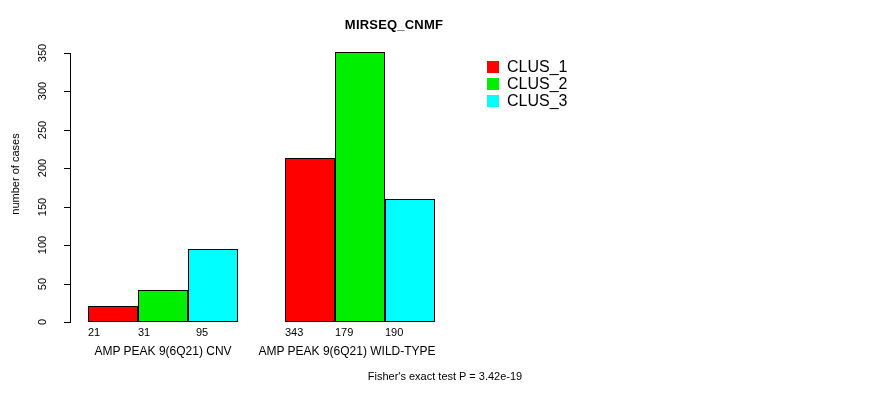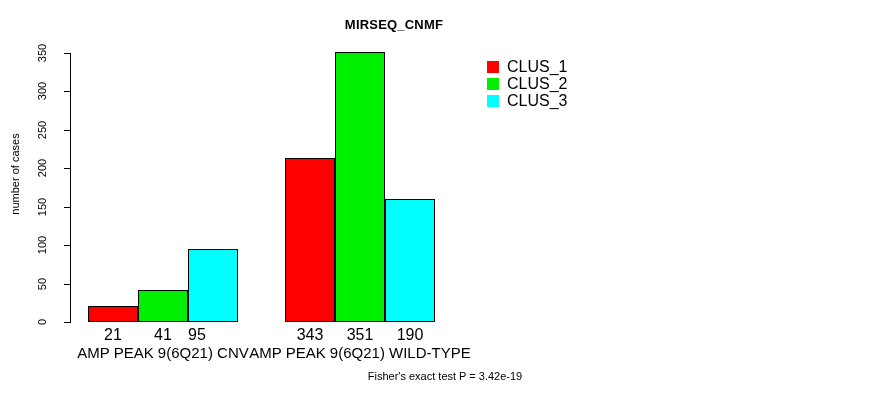--- a/index.html
+++ b/index.html
@@ -69,27 +69,27 @@
     transform-origin: 50% 50%;
     white-space: nowrap;
   }
 
   
   .bar {
     box-sizing: border-box;
     border: 1px solid #000000;
   }
   .bar-value-label {
-    font-size: 16px;
-    text-align: center;
+    font-size: 11px;
+    text-align: left;
     top: 326px;
     white-space: nowrap;
   }
   .group-label {
-    font-size: 15px;
+    font-size: 12px;
     text-align: center;
     top: 344px;
     white-space: nowrap;
   }
 
   
   #legend {
     left: 487px;
     top: 59px;
   }
@@ -152,31 +152,31 @@
         <div class="abs y-tick-label" style="left: 22px; top: 83.4286px; height: 16px; line-height: 16px;">300</div>
         <div class="abs y-tick" style="top: 53px;"></div>
         <div class="abs y-tick-label" style="left: 22px; top: 45px; height: 16px; line-height: 16px;">350</div>
       </div>
   </div>
 
   <div id="plot-area">
       <div class="abs bar" style="left: 88px; width: 50px; height: 16px; top: 306px; background: rgb(255, 0, 0);"></div>
       <div class="abs bar-value-label" style="left: 88px; width: 50px;">21</div>
       <div class="abs bar" style="left: 138px; width: 50px; height: 32px; top: 290px; background: rgb(0, 238, 0);"></div>
-      <div class="abs bar-value-label" style="left: 138px; width: 50px;">41</div>
+      <div class="abs bar-value-label" style="left: 138px; width: 50px;">31</div>
       <div class="abs bar" style="left: 188px; width: 50px; height: 73px; top: 249px; background: rgb(0, 255, 255);"></div>
-      <div class="abs bar-value-label" style="left: 172px; width: 50px;">95</div>
+      <div class="abs bar-value-label" style="left: 196px; width: 50px;">95</div>
       <div class="abs group-label" style="left: 28px; width: 270px;">AMP PEAK  9(6Q21) CNV</div>
       <div class="abs bar" style="left: 285px; width: 50px; height: 164px; top: 158px; background: rgb(255, 0, 0);"></div>
       <div class="abs bar-value-label" style="left: 285px; width: 50px;">343</div>
       <div class="abs bar" style="left: 335px; width: 50px; height: 270px; top: 52px; background: rgb(0, 238, 0);"></div>
-      <div class="abs bar-value-label" style="left: 335px; width: 50px;">351</div>
+      <div class="abs bar-value-label" style="left: 335px; width: 50px;">179</div>
       <div class="abs bar" style="left: 385px; width: 50px; height: 123px; top: 199px; background: rgb(0, 255, 255);"></div>
       <div class="abs bar-value-label" style="left: 385px; width: 50px;">190</div>
-      <div class="abs group-label" style="left: 225px; width: 270px;">AMP PEAK  9(6Q21) WILD-TYPE</div>
+      <div class="abs group-label" style="left: 212px; width: 270px;">AMP PEAK  9(6Q21) WILD-TYPE</div>
     </div>
 
   <div id="legend" class="abs">
       <div class="legend-row">
         <span class="legend-swatch" style="background: rgb(255, 0, 0);"></span>
         <span class="legend-text">CLUS_1</span>
       </div>
       <div class="legend-row">
         <span class="legend-swatch" style="background: rgb(0, 238, 0);"></span>
         <span class="legend-text">CLUS_2</span>

